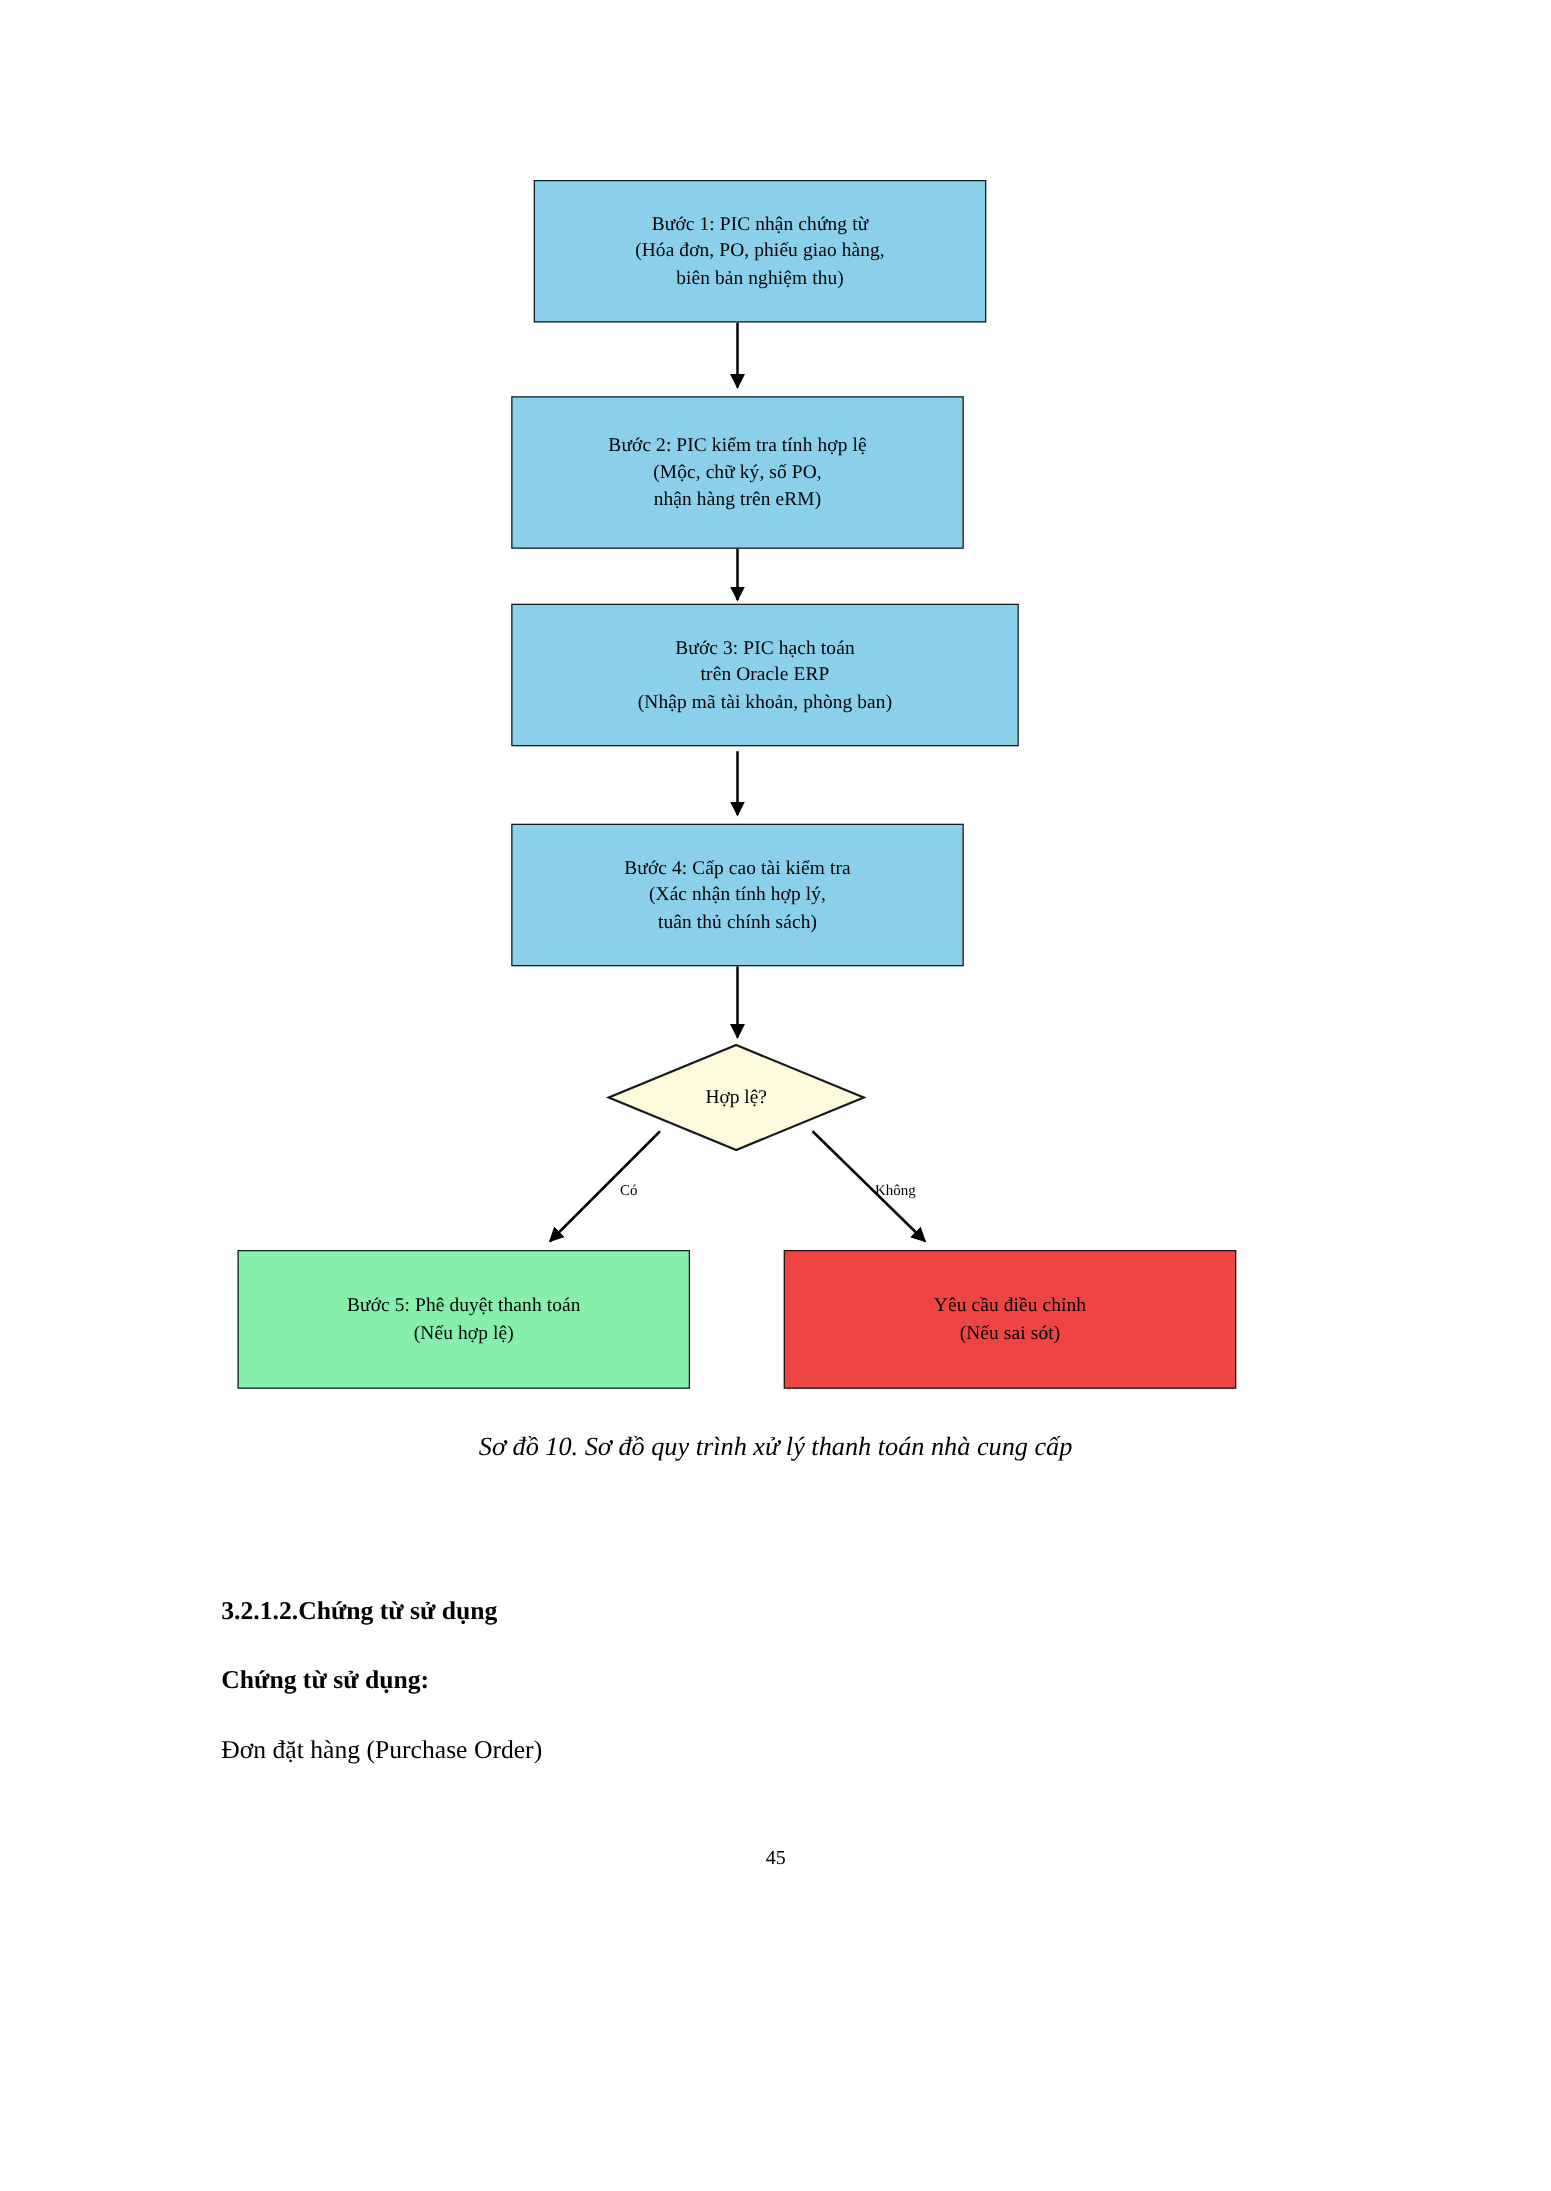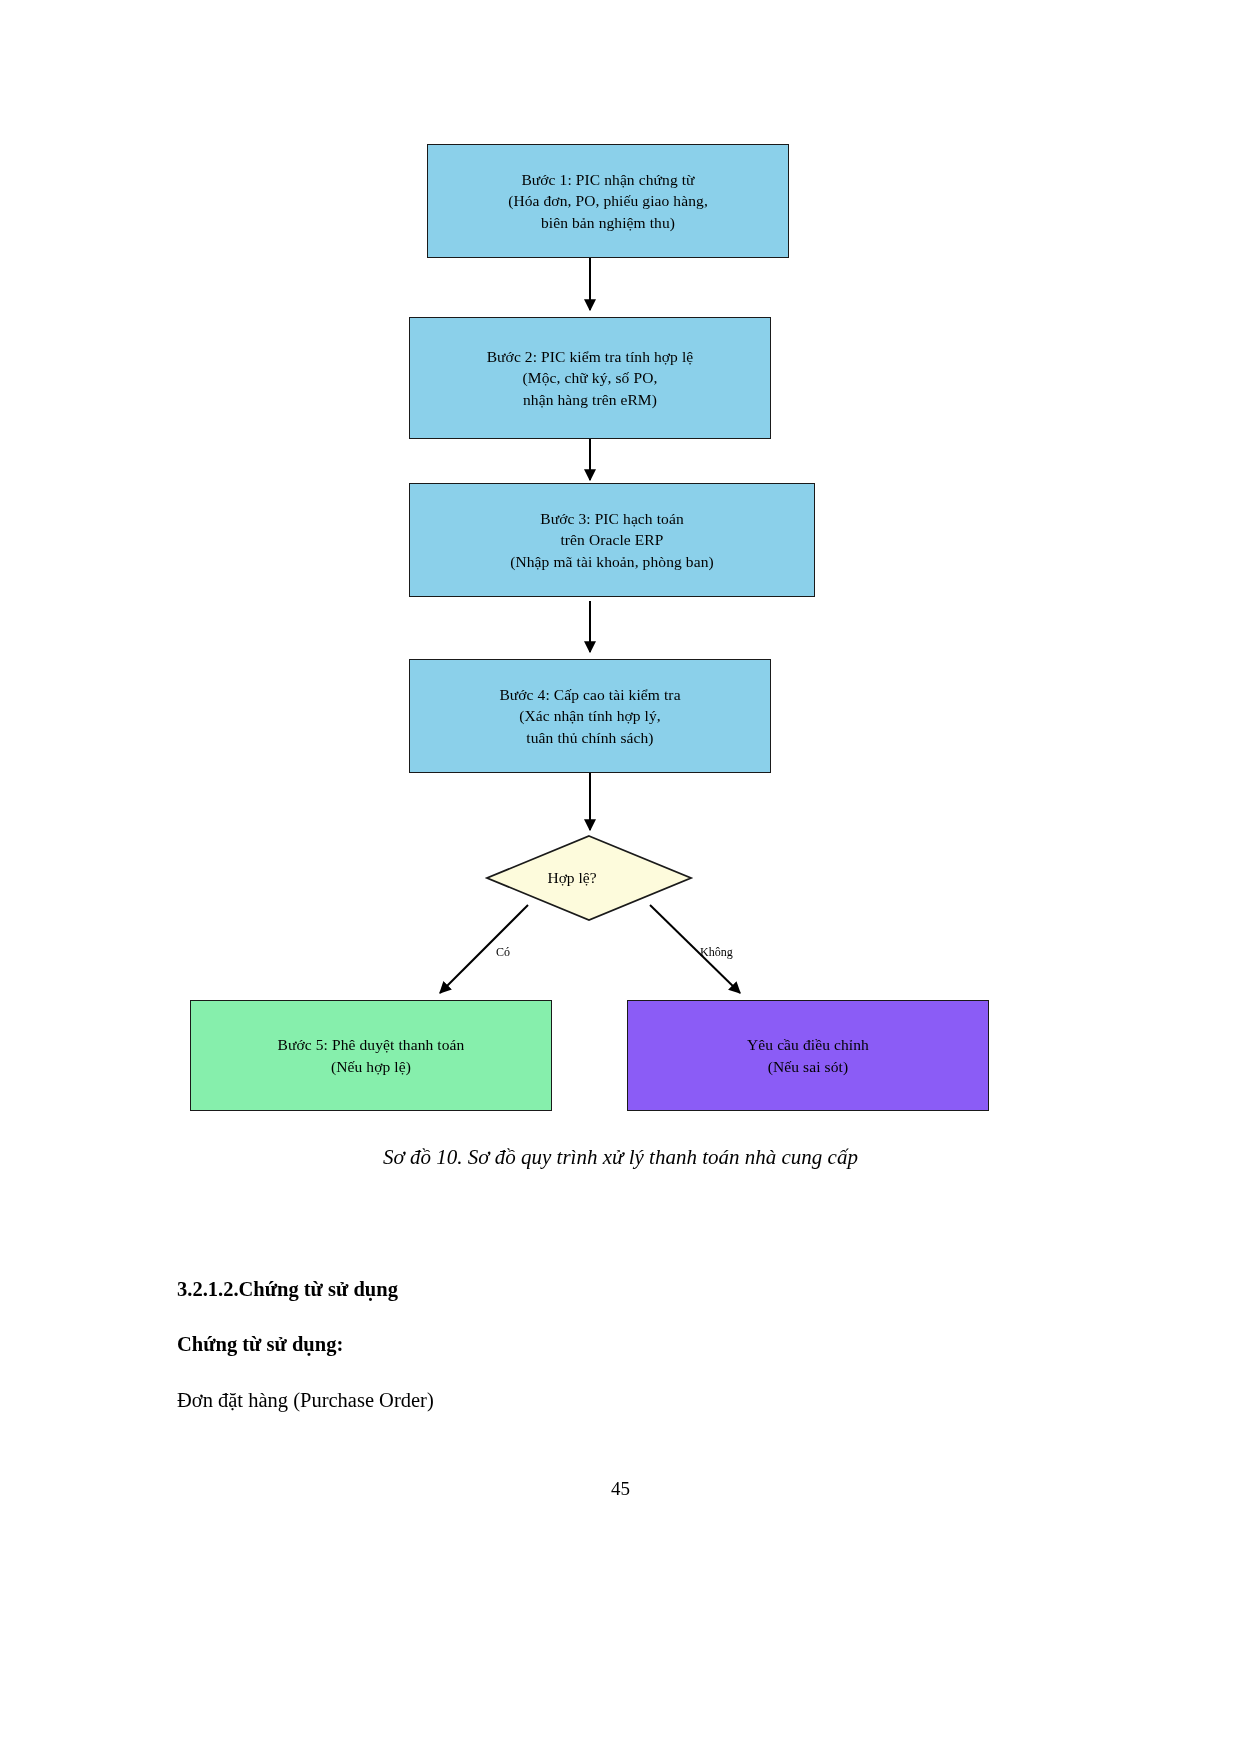--- a/index.html
+++ b/index.html
@@ -47,33 +47,33 @@
     justify-content: center;
     text-align: center;
     line-height: 1.38;
     font-size: 15.5px;
     letter-spacing: .1px;
   }
   .node .lines { width: 100%; padding: 0 8px; white-space: pre-line; }
 
   .node-blue   { background: #8bd0ea; }
   .node-green  { background: #86efac; }
-  .node-pink   { background: #8b5cf6; }
+  .node-pink   { background: #ef4444; }
 
   #box1 { left: 409px; top: 144px; width: 362px; height: 114px; margin-left: 18px; }
   #box2 { left: 409px; top: 317px; width: 362px; height: 122px; }
   #box3 { left: 409px; top: 483px; width: 406px; height: 114px; }
   #box4 { left: 409px; top: 659px; width: 362px; height: 114px; }
   #box5 { left: 190px; top: 1000px; width: 362px; height: 111px; }
   #box6 { left: 627px; top: 1000px; width: 362px; height: 111px; }
 
   
   .diamond-wrap {
     position: absolute;
-    left: 470px;
+    left: 487px;
     top: 836px;
     width: 204px;
     height: 84px;
     text-decoration: underline;
   }
   .diamond-label {
     position: absolute;
     left: 0; top: 0;
     width: 204px; height: 84px;
     display: flex;
@@ -111,21 +111,21 @@
   #h1 { top: 1278px; }
   #h2 { top: 1333px; }
   #p1 { top: 1389px; }
 
   .page-number {
     position: absolute;
     left: 0;
     top: 1478px;
     width: 1241px;
     text-align: center;
-    font-size: 19px;
+    font-size: 16px;
   }
 </style>
 </head>
 <body>
 
 <div class="page">
 
   <div class="flow">
 
     <svg viewBox="0 0 1241 1140" xmlns="http://www.w3.org/2000/svg">

